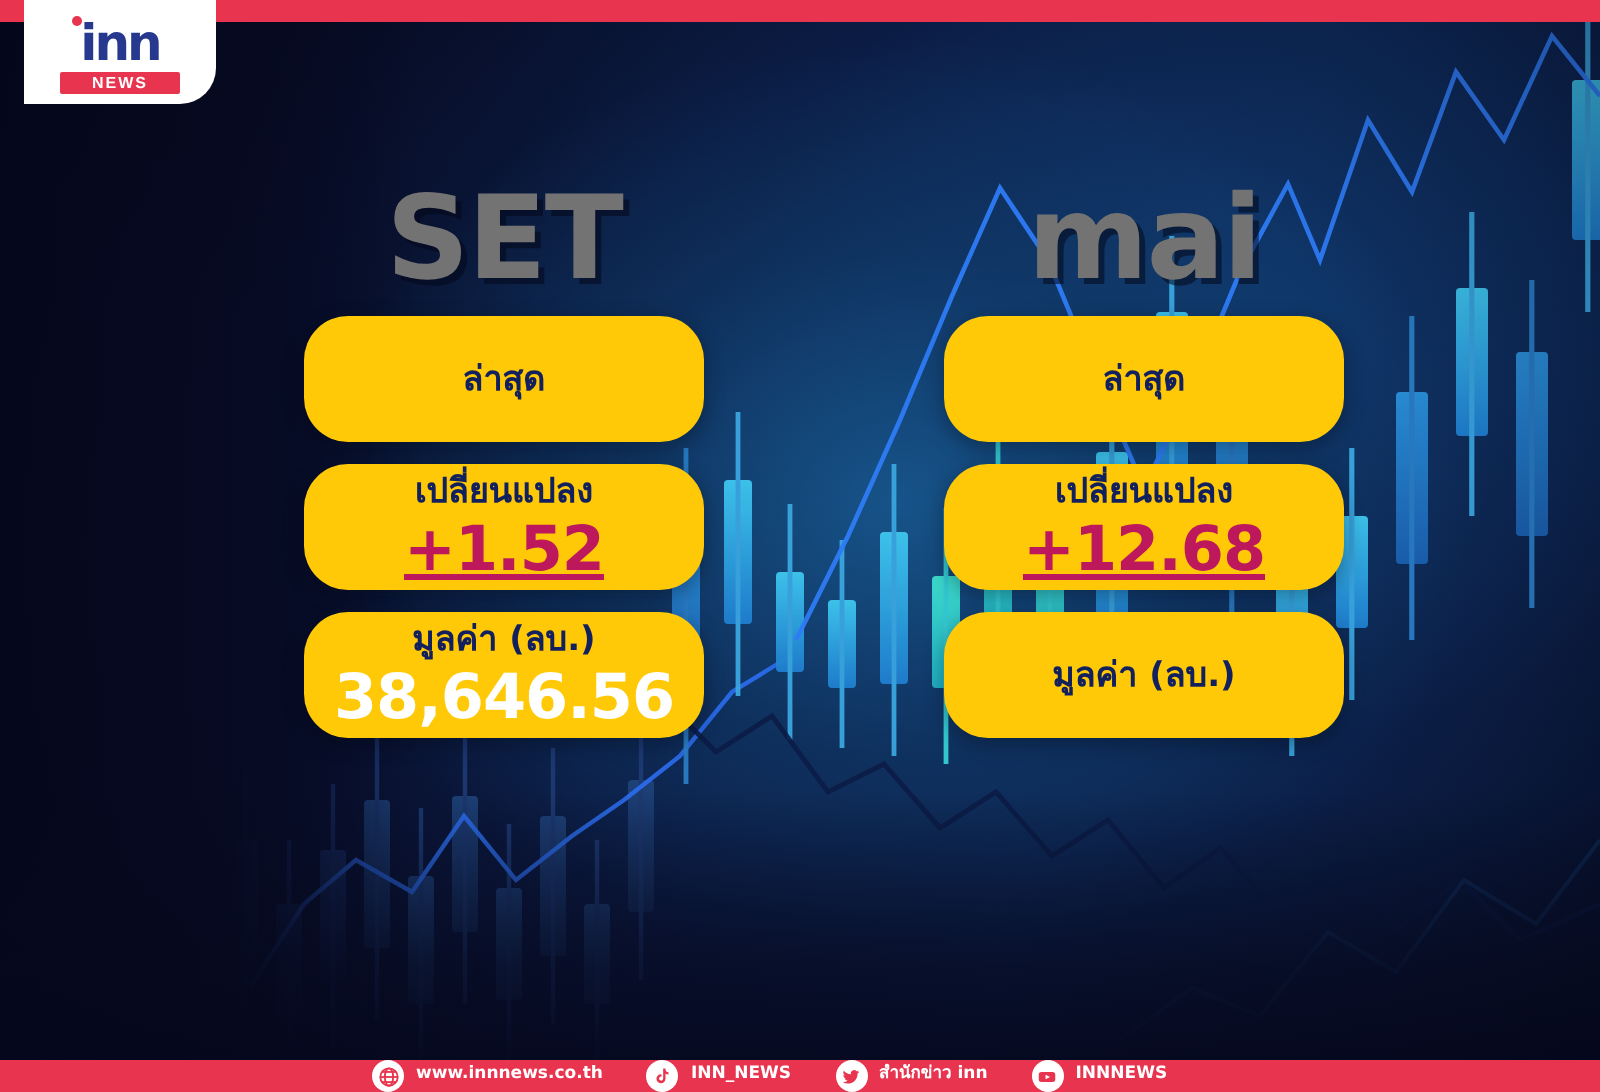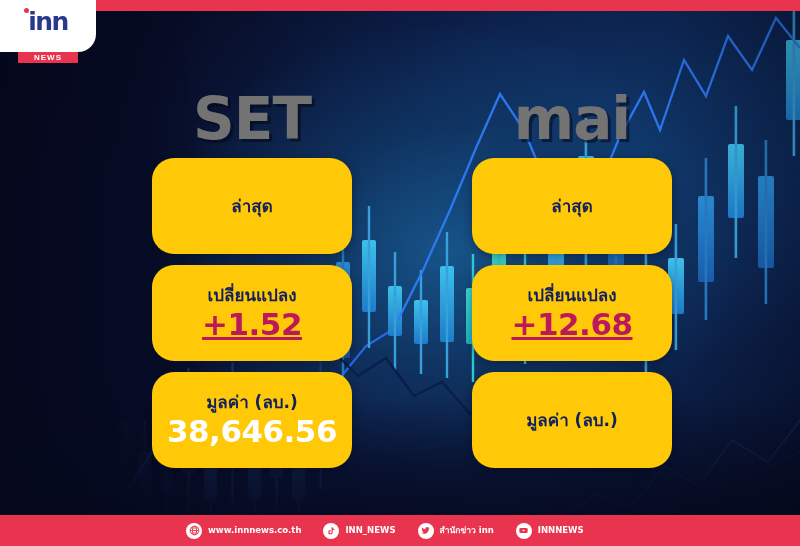--- a/index.html
+++ b/index.html
@@ -41,40 +41,40 @@
   }
 
   svg.bg-svg { position: absolute; inset: 0; width: 800px; height: 546px; }
 
   
   .topbar {
     position: absolute; left: 0; top: 0; width: 100%; height: 11px;
     background: #e8344e; z-index: 6;
   }
   .logo-plate {
-    position: absolute; left: 0; top: 0;
+    position: absolute; left: 12px; top: 0;
     width: 96px; height: 52px;
     background: #ffffff;
     border-bottom-right-radius: 18px;
     z-index: 7;
     display: flex; align-items: center; justify-content: center;
   }
   .logo-inner { position: relative; width: 60px; height: 34px; margin-top: 2px; }
   .logo-word {
     font-family: "DejaVu Sans", sans-serif;
     font-weight: 700; font-size: 25px; letter-spacing: -1.5px;
     color: #27388f; line-height: 24px; text-align: center;
   }
   .logo-dot {
     position: absolute; left: 6px; top: -2px;
     width: 5px; height: 5px; border-radius: 50%;
     background: #e8344e;
   }
   .logo-news {
-    margin-top: 18px;
+    margin-top: 2px;
     background: #e8344e; color: #fff;
     font-size: 8px; font-weight: 700; letter-spacing: 1px;
     text-align: center; border-radius: 1px; padding: 1px 0 1px 0;
     line-height: 9px;
   }
 
   
   .col { position: absolute; z-index: 5; }
   .col-set { left: 146px; top: 88px; width: 212px; }
   .col-mai { left: 466px; top: 88px; width: 212px; }
@@ -89,21 +89,21 @@
     letter-spacing: -1px;
     text-shadow: 3px 3px 0 rgba(4,8,26,0.55);
     margin-bottom: 8px;
   }
   .index-title.lower { text-transform: none; }
 
   .card {
     background: #ffc907;
     border-radius: 22px;
     width: 200px;
-    height: 96px;
+    height: 63px;
     margin: 0 auto 11px auto;
     display: flex;
     flex-direction: column;
     align-items: center;
     justify-content: center;
     box-shadow: 0 3px 10px rgba(2,5,18,0.35);
   }
   .card-label {
     font-family: "DejaVu Sans", sans-serif;
     font-weight: 700;
@@ -119,21 +119,21 @@
     letter-spacing: -0.5px;
     color: #ffffff;
   }
   .card-value.green { color: #be185d; text-decoration: underline; }
 
   
   .col-mai .card:nth-of-type(1) { margin-bottom: 13px; }
 
   
   .footer {
-    position: absolute; left: 0; bottom: 0; width: 100%; height: 31px;
+    position: absolute; left: 0; bottom: 0; width: 100%; height: 16px;
     background: #e8344e;
     display: flex; align-items: center;
     z-index: 8;
   }
   .social {
     display: flex; align-items: center;
     gap: 6px;
     color: #ffffff;
   }
   .social + .social { margin-left: 22px; }

